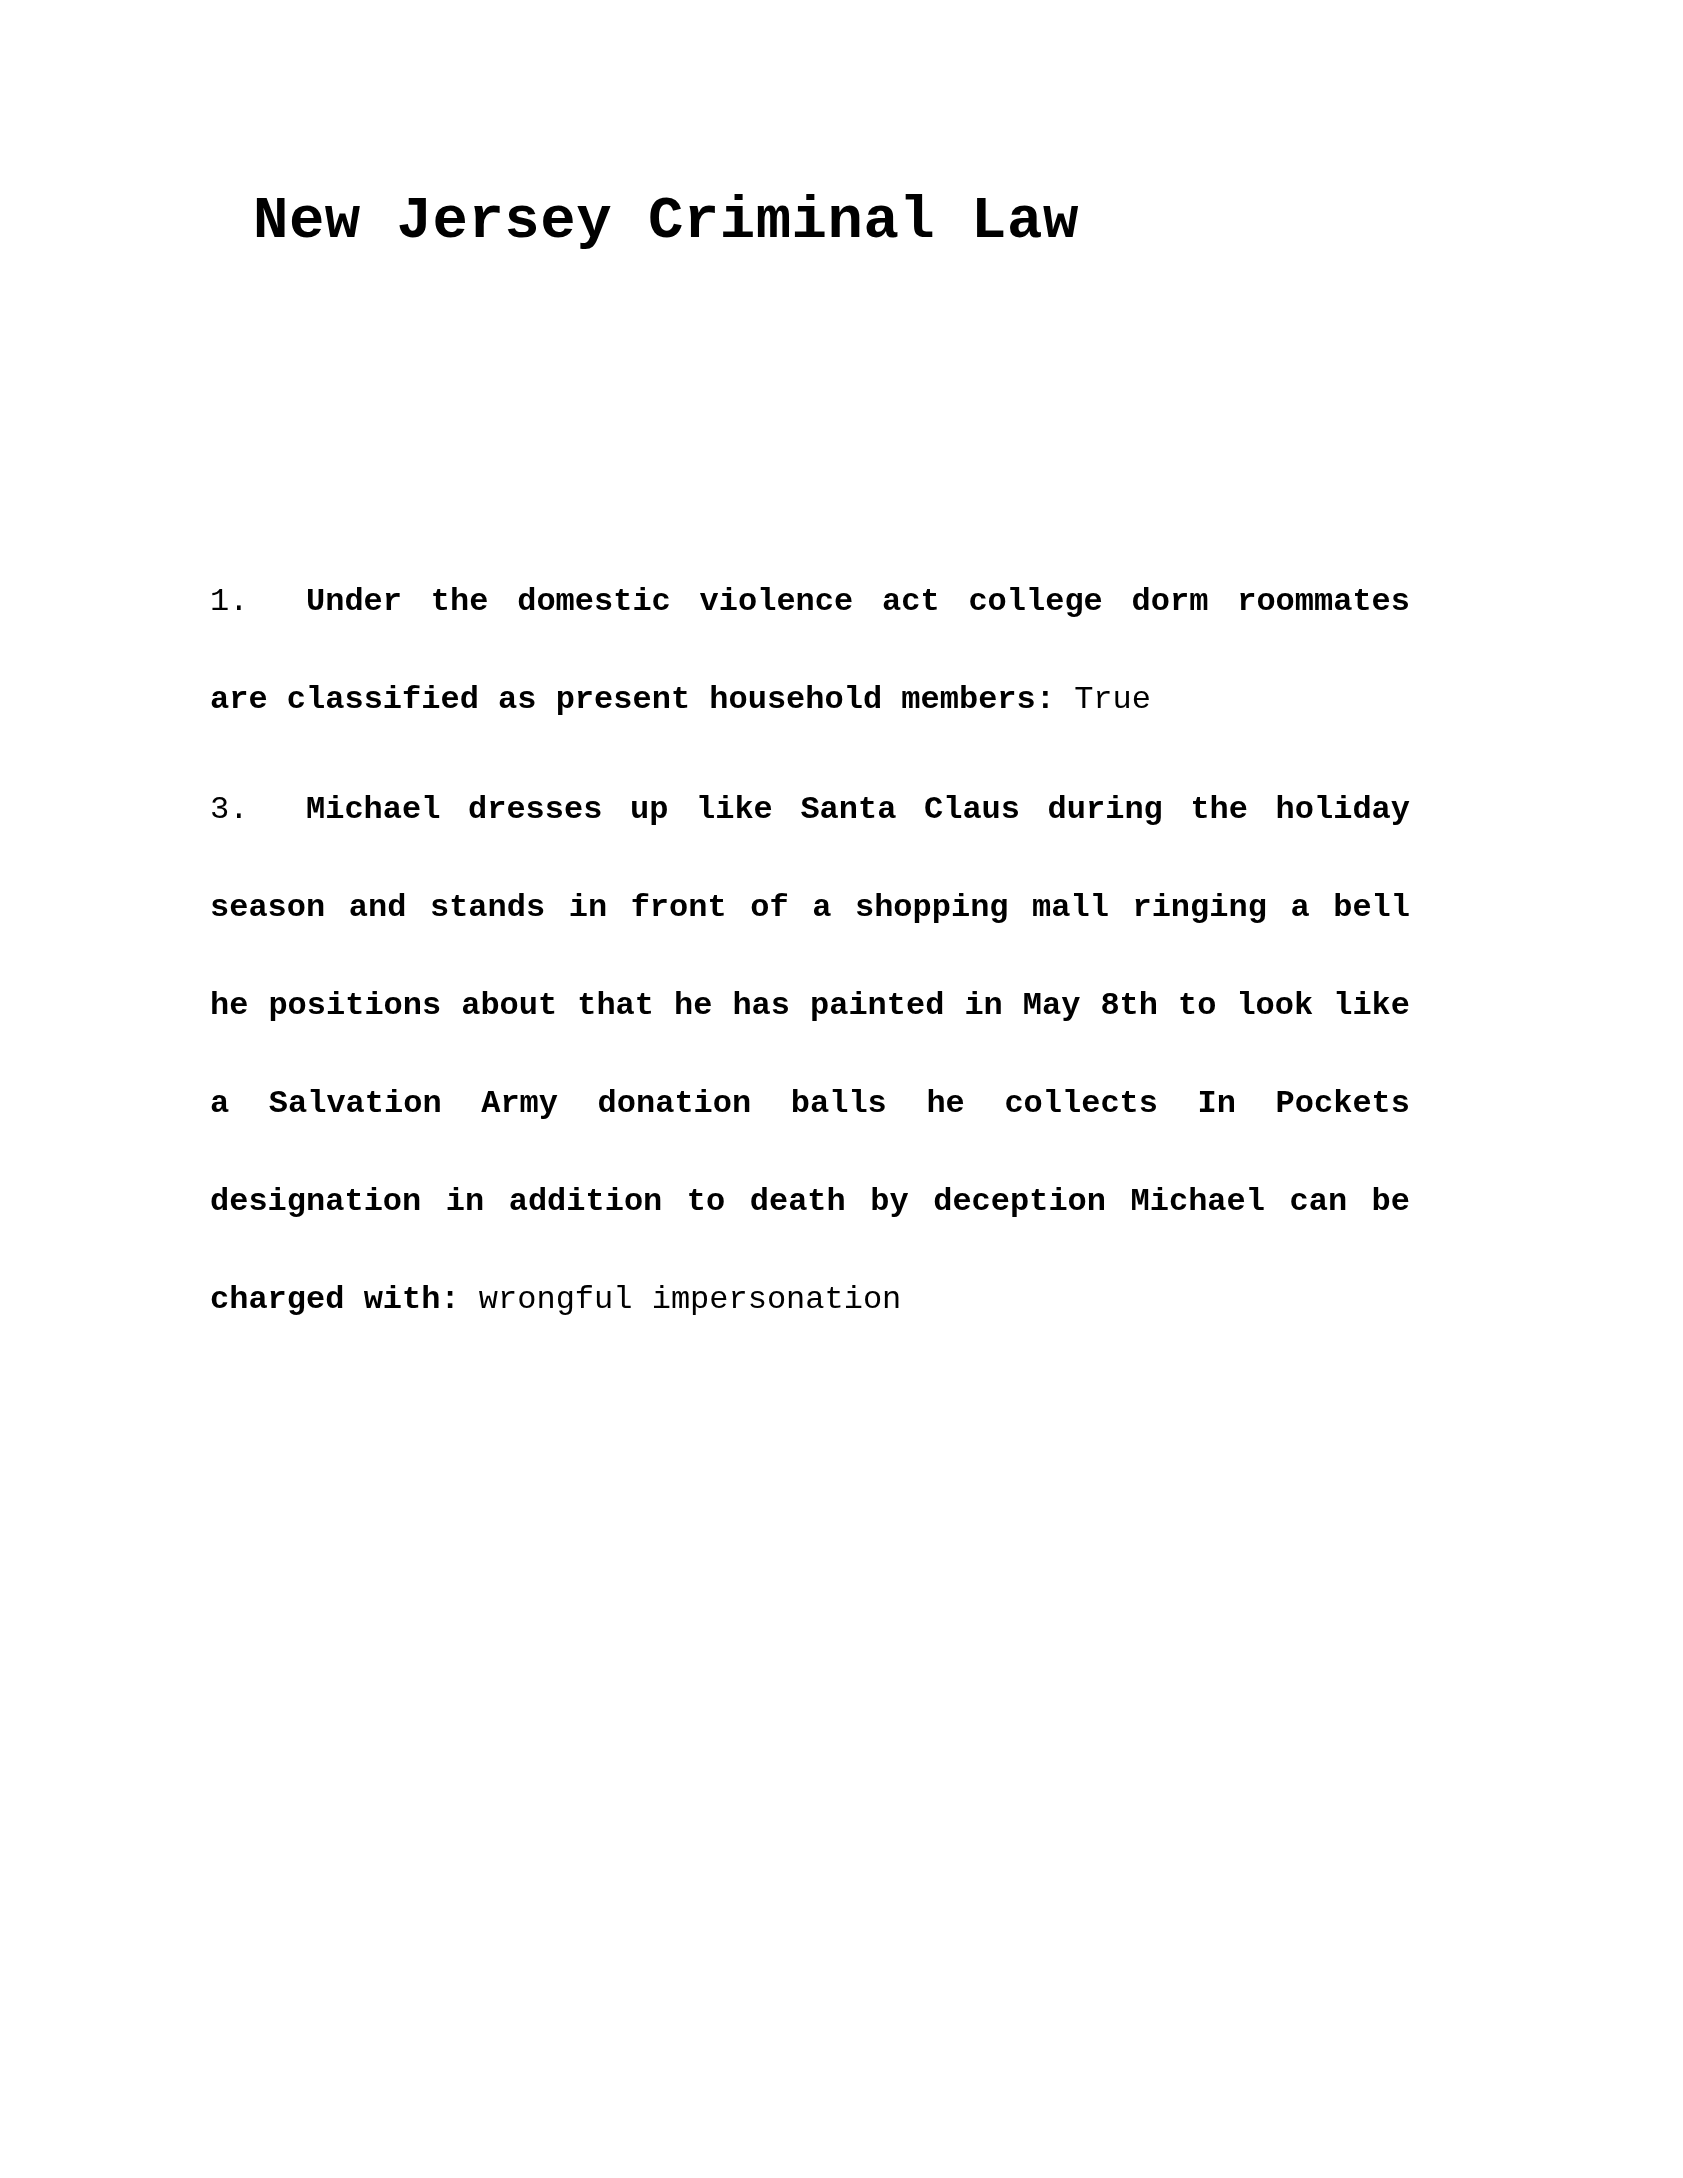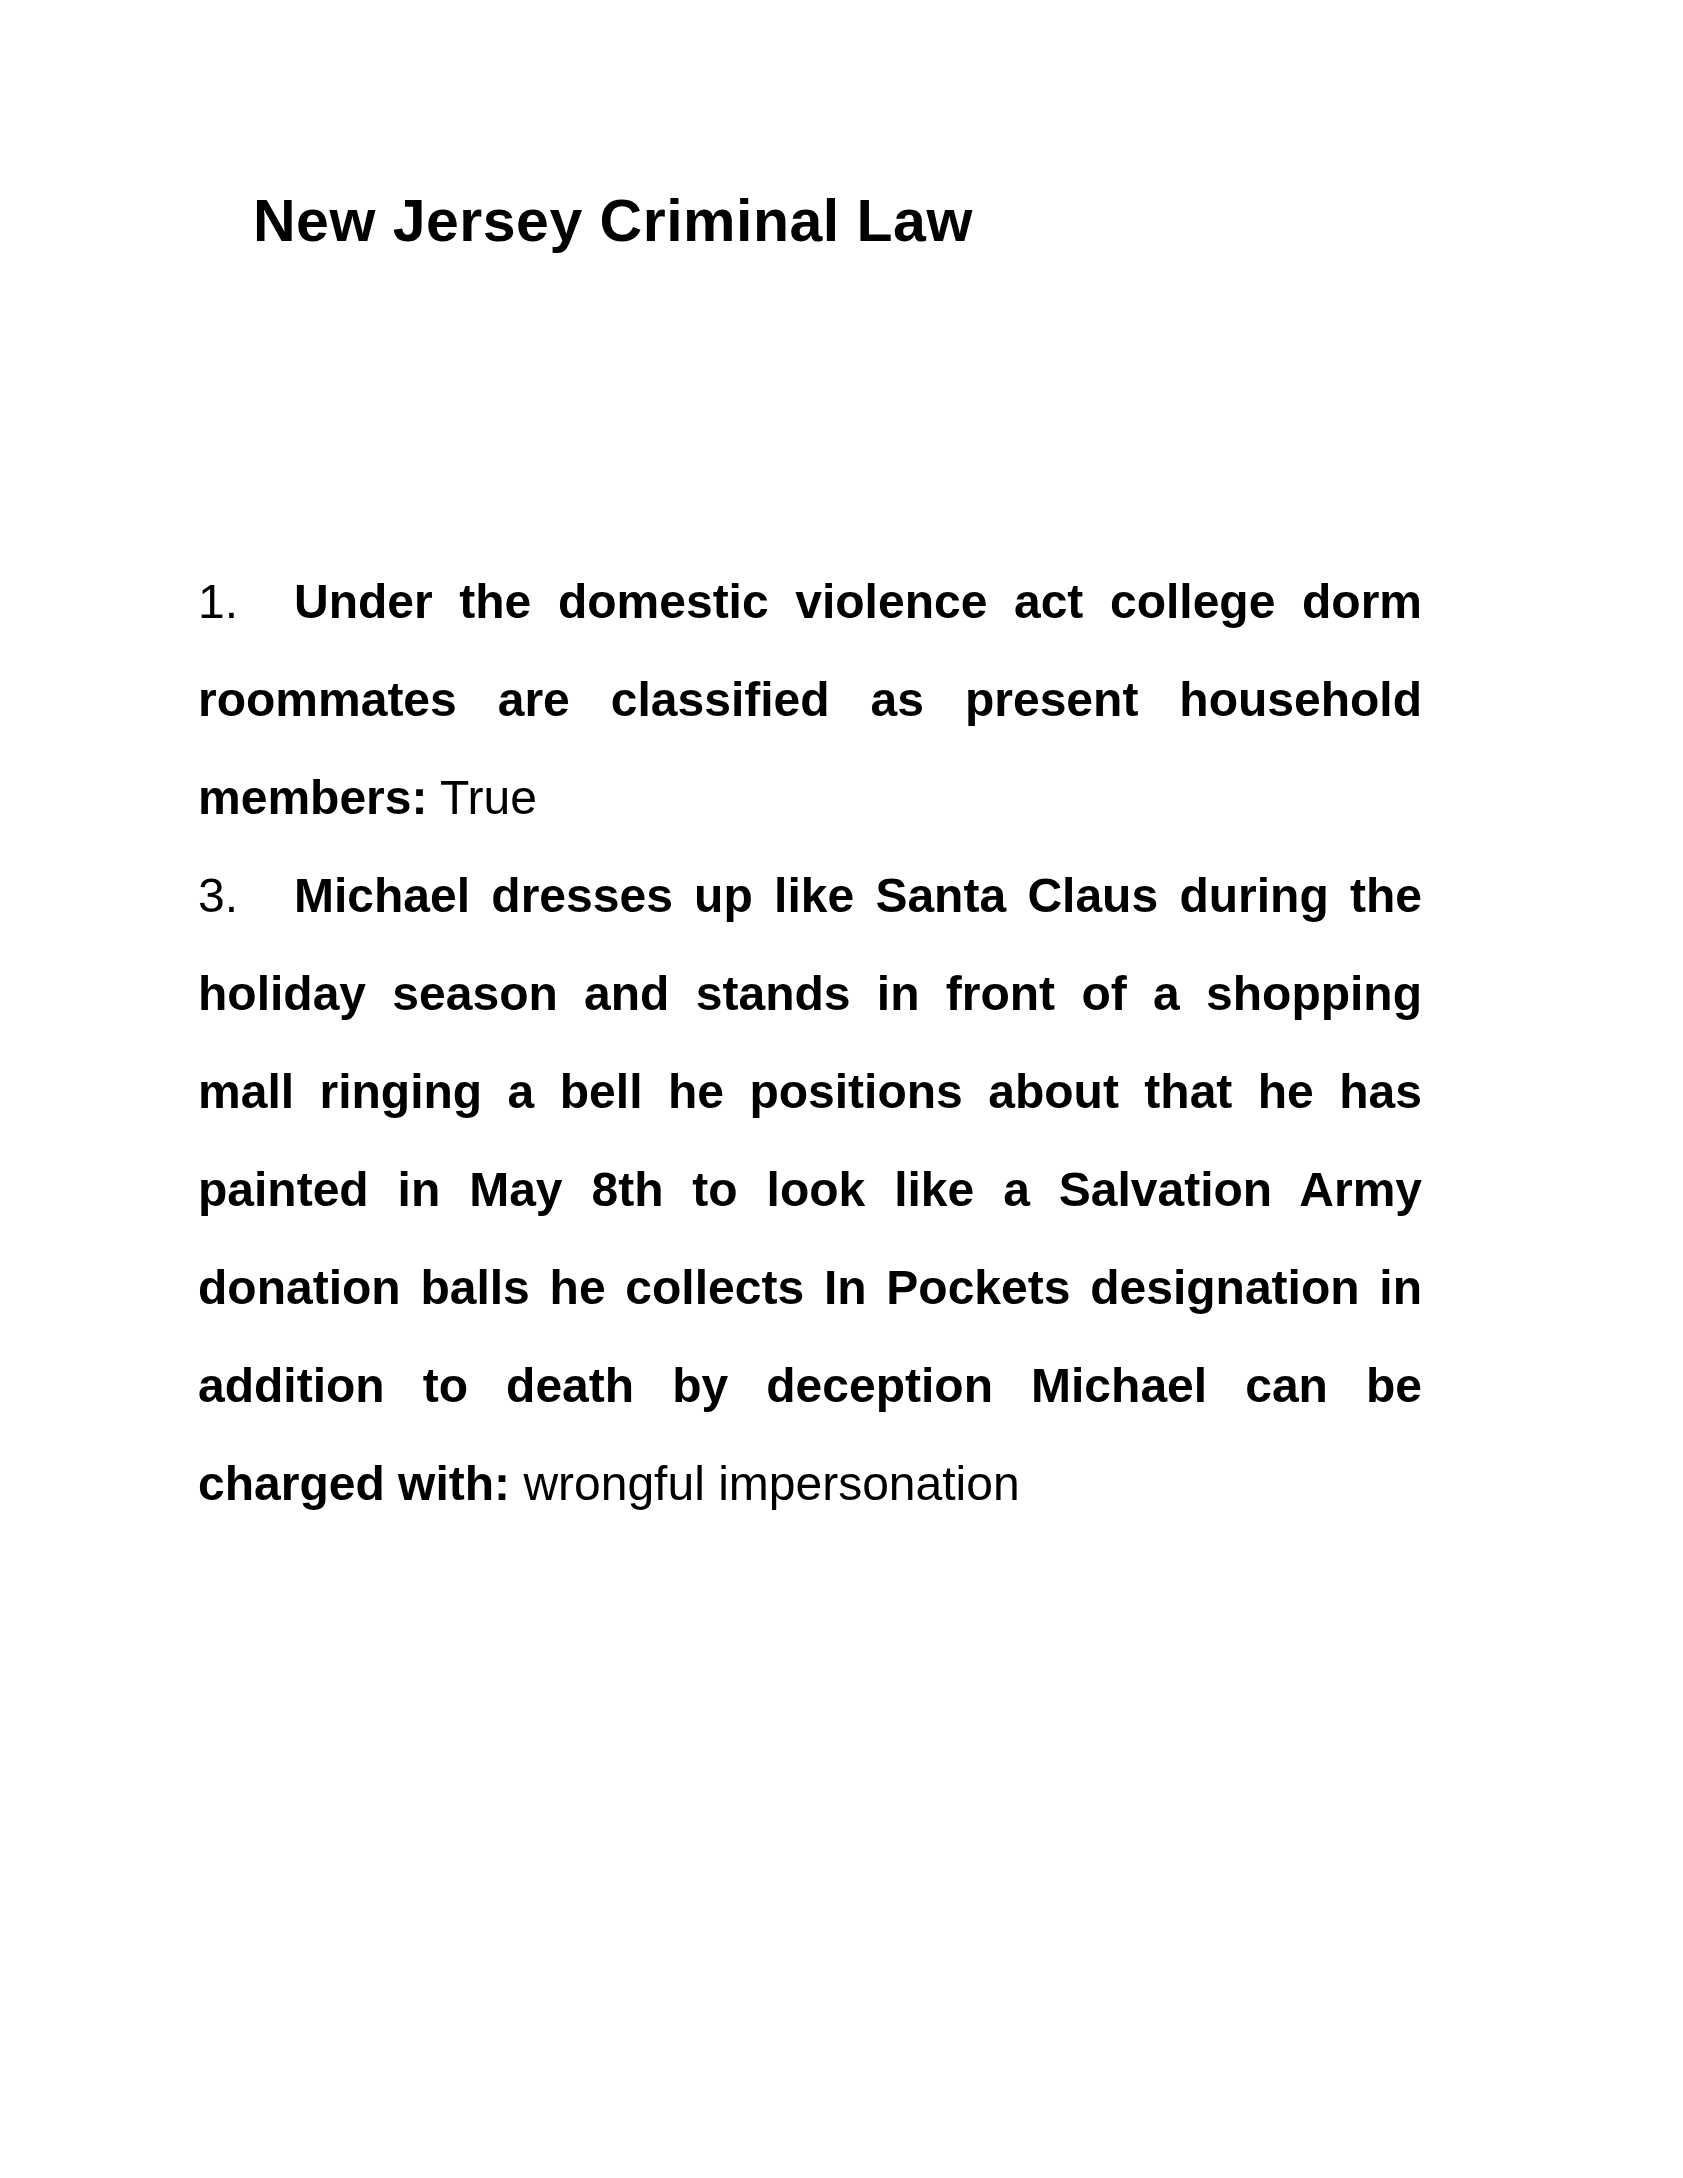--- a/index.html
+++ b/index.html
@@ -8,36 +8,36 @@
     background: #ffffff;
   }
   .page {
     position: relative;
     width: 1620px;
     height: 2178px;
     background: #ffffff;
     box-sizing: border-box;
     padding: 0 198px;
     overflow: hidden;
-    font-family: Liberation Sans, sans-serif;
+    font-family: Liberation Mono, monospace;
     color: #000000;
   }
   .doc-title {
     margin: 188px 0 0 55px;
     font-size: 59px;
     line-height: 1.15;
     font-weight: bold;
     letter-spacing: 0.5px;
   }
   .doc-body {
     margin-top: 297px;
   }
   p.item {
-    margin: 0;
-    font-size: 48px;
+    margin: 12px;
+    font-size: 32px;
     line-height: 98px;
     text-align: justify;
     text-justify: inter-word;
   }
   .num {
     display: inline-block;
     width: 96px;
     font-weight: normal;
   }
   .q {

